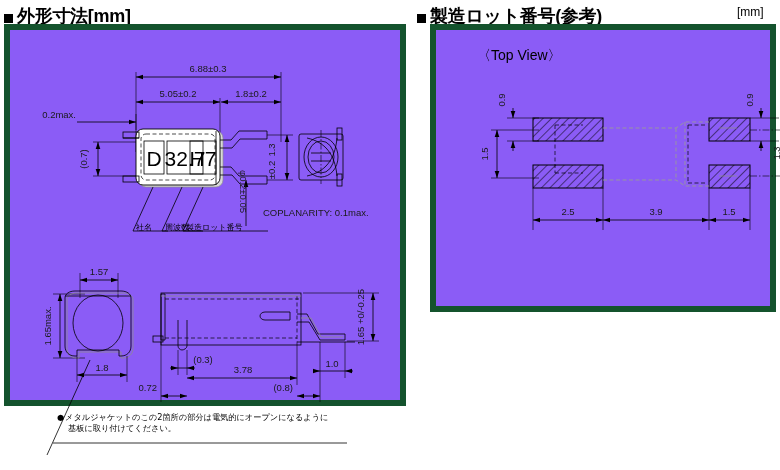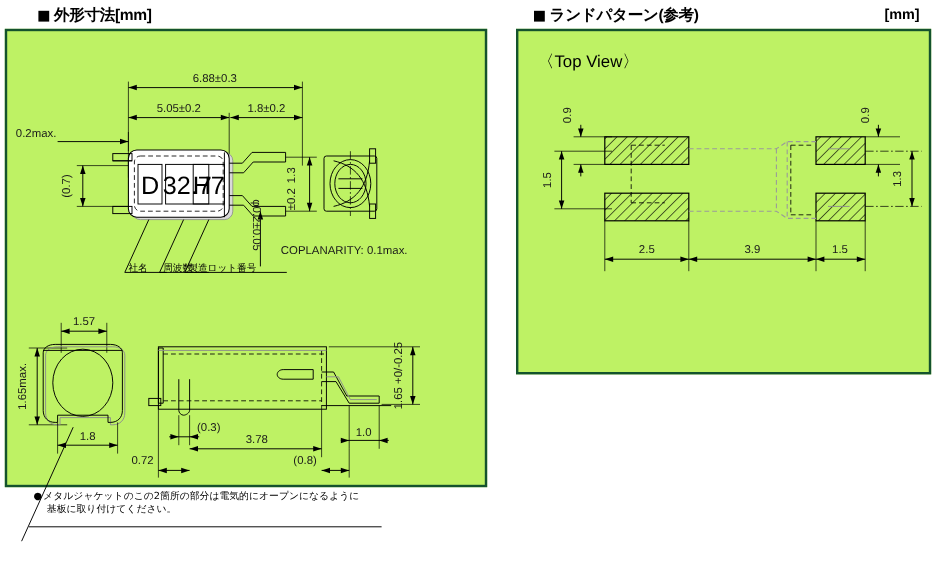--- a/index.html
+++ b/index.html
@@ -9,46 +9,46 @@
     font-family:"Liberation Sans","DejaVu Sans",sans-serif;
     color:#000;
     overflow:hidden;
     position:relative;
   }
   .page{position:absolute;left:0;top:0;width:780px;height:470px;}
 
   
   .sec-head{
     position:absolute;
-    font-size:13px;
+    font-size:18px;
     font-weight:bold;
     letter-spacing:-0.3px;
     white-space:nowrap;
-    margin-left:28px;
   }
   .sec-head .sq{
     display:inline-block;
     width:9px;height:9px;
     background:#000;
     margin-right:4px;
     vertical-align:-1px;
   }
   .unit-right{
     position:absolute;
     font-size:12px;
-    font-weight:bold;
+    font-weight:normal;
     white-space:nowrap;
   }
 
   
   .panel{
     position:absolute;
-    border:2px solid #14532d;
-    background:#bef264;
+    border:6px solid #14532d;
+    background:#8b5cf6;
     box-sizing:border-box;
+    padding-left:25px;
   }
 
   
   svg{display:block;}
   .dimtxt{font-family:"Liberation Sans","DejaVu Sans",sans-serif;font-size:9.5px;fill:#1a1a1a;}
   .jp{font-family:"DejaVu Sans","Liberation Sans",sans-serif;font-size:8px;fill:#000;}
   .jpnote{font-family:"DejaVu Sans","Liberation Sans",sans-serif;font-size:8.2px;fill:#000;}
   .markch{font-family:"Liberation Sans","DejaVu Sans",sans-serif;font-size:21px;fill:#000;font-weight:400;}
   .ln{stroke:#000;stroke-width:0.8;fill:none;}
   .lngray{stroke:#8d8d8d;stroke-width:0.8;fill:none;}
@@ -62,21 +62,21 @@
 </head>
 <body>
 
 <div class="page">
 
   <div class="sec-head" style="left:4px;top:4px;">
     <span class="sq"></span><span>外形寸法[mm]</span>
   </div>
 
   <div class="sec-head" style="left:417px;top:4px;">
-    <span class="sq"></span><span>ランドパターン(参考)</span>
+    <span class="sq"></span><span>製造ロット番号(参考)</span>
   </div>
   <div class="unit-right" style="left:737px;top:5px;">[mm]</div>
 
   <div class="panel" style="left:4px;top:24px;width:402px;height:382px;">
     <svg width="400" height="428" viewBox="0 0 400 428">
 
       <line class="ext" x1="101" y1="42" x2="101" y2="122"></line>
       <line class="ext" x1="246" y1="42" x2="246" y2="112"></line>
       <line class="ext" x1="185" y1="68" x2="185" y2="122"></line>
 

